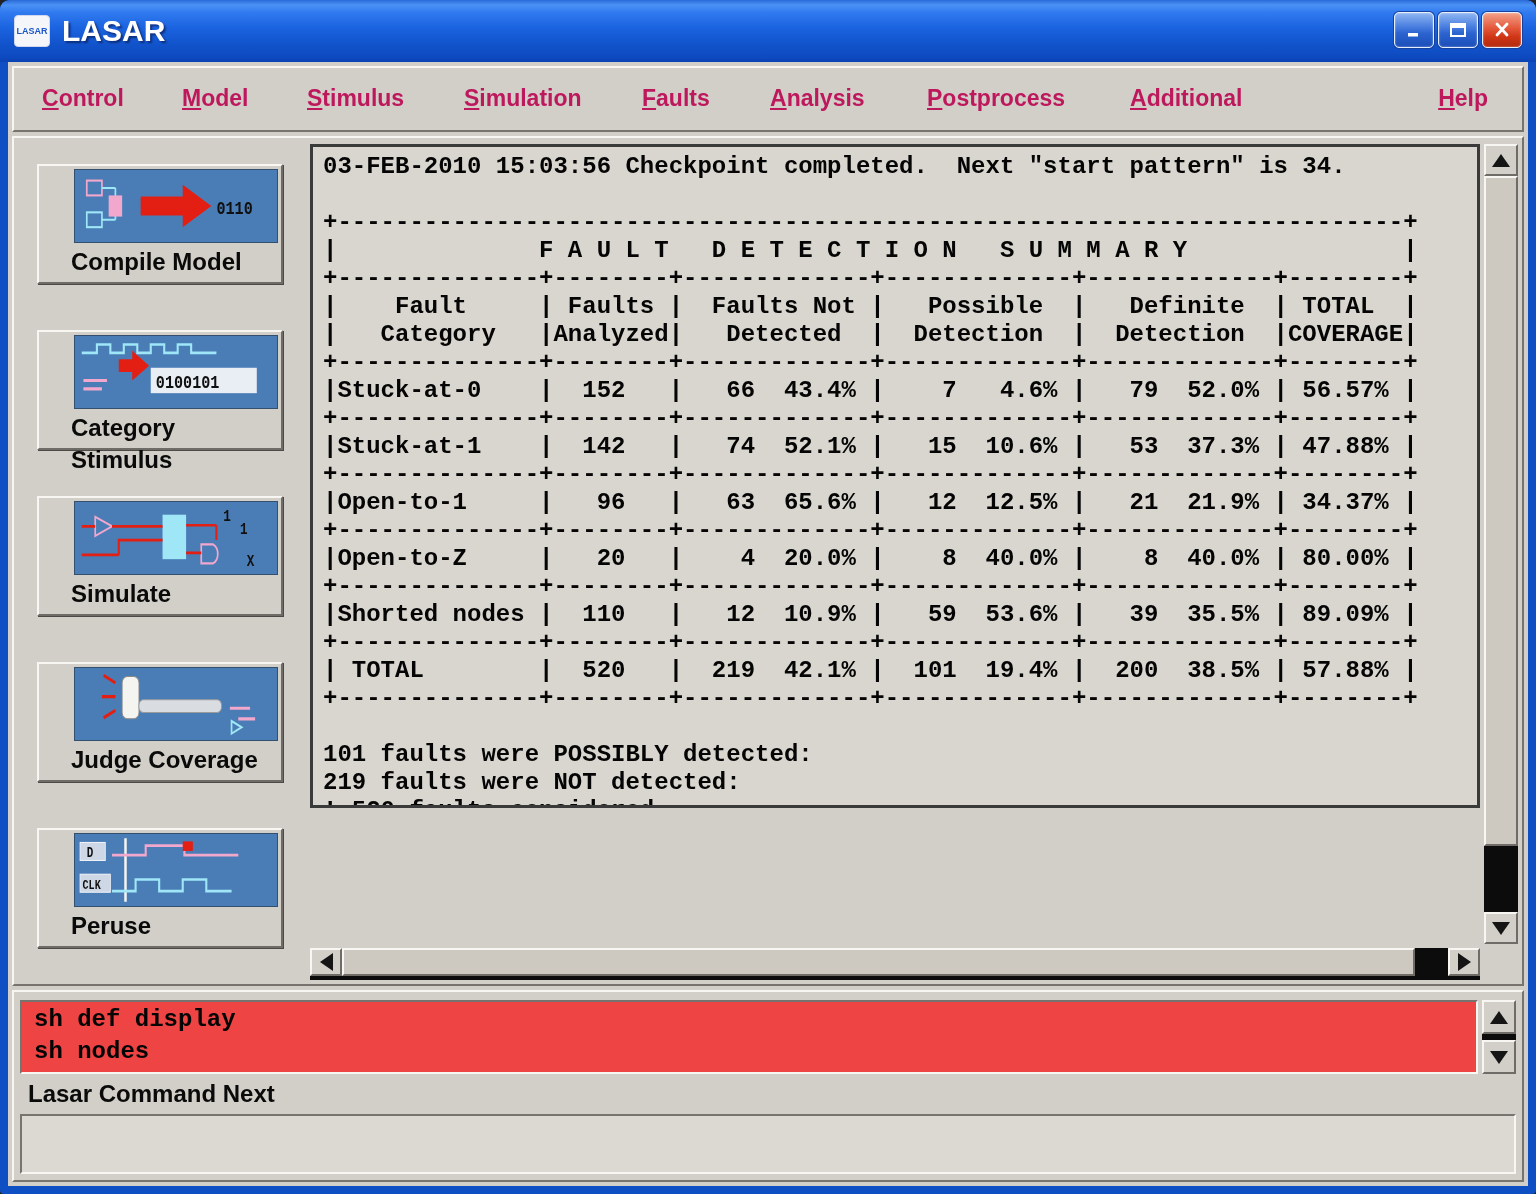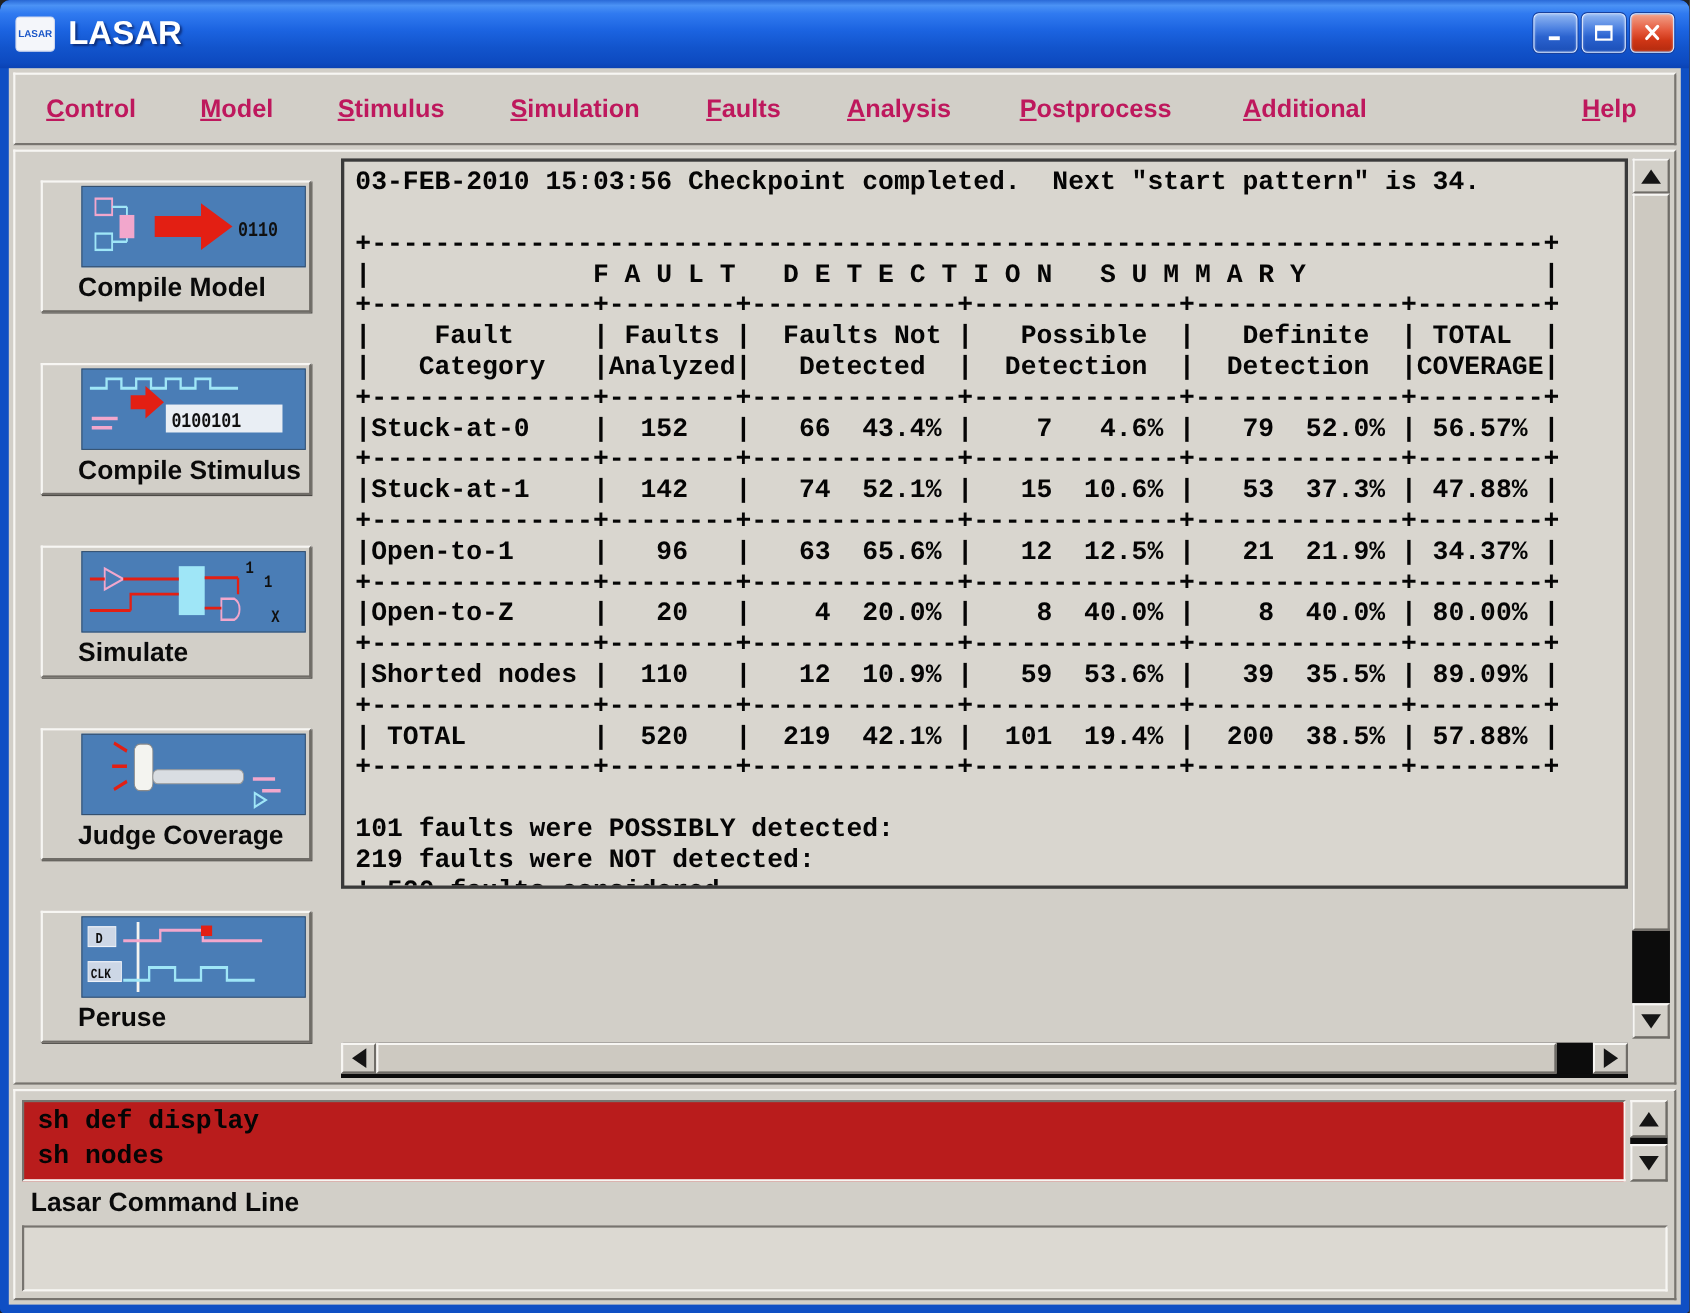--- a/index.html
+++ b/index.html
@@ -111,21 +111,21 @@
   .tri{width:0;height:0;border-style:solid;border-color:transparent;}
   .tri-up{border-width:0 9px 13px 9px;border-bottom-color:#151515;}
   .tri-down{border-width:13px 9px 0 9px;border-top-color:#151515;}
   .tri-left{border-width:9px 13px 9px 0;border-right-color:#151515;}
   .tri-right{border-width:9px 0 9px 13px;border-left-color:#151515;}
   
   .bottom-panel{
     position:absolute;left:4px;right:4px;top:928px;bottom:4px;background:#d2cfc8;
   }
   .history{
-    position:absolute;left:6px;top:8px;width:1458px;height:74px;background:#b91c1c;overflow:hidden;
+    position:absolute;left:6px;top:8px;width:1458px;height:74px;background:#ef4444;overflow:hidden;
   }
   .history pre{
     margin:0;padding:2px 12px;
     font-family:"Liberation Mono","DejaVu Sans Mono",monospace;
     font-size:24px;font-weight:bold;line-height:32px;color:#050505;
   }
   .history-scroll{position:absolute;left:1468px;top:8px;width:34px;height:74px;background:#0c0c0c;}
   .history-scroll .sb-btn{position:absolute;left:0;width:34px;height:34px;}
   .history-scroll .sb-btn.up{top:0;}
   .history-scroll .sb-btn.down{bottom:0;}
@@ -211,21 +211,21 @@
           <div class="side-icon">
             <svg viewBox="0 0 240 68" preserveAspectRatio="none">
               <rect width="240" height="68" fill="#4a7db6"></rect>
               <path d="M8 16 h18 v-8 h16 v8 h16 v-8 h16 v8 h16 v-8 h16 v8 h16 v-8 h16 v8 h30" stroke="#9fe6f7" stroke-width="2.5" fill="none"></path>
               <path d="M10 42 h28 M10 50 h22" stroke="#f2a7cc" stroke-width="3"></path>
               <polygon points="52,22 68,22 68,14 88,28 68,42 68,34 52,34" fill="#e31f13"></polygon>
               <rect x="90" y="30" width="126" height="24" fill="#e9eef4"></rect>
               <text x="96" y="49" font-family="Liberation Mono, monospace" font-size="18" font-weight="bold" fill="#101010">0100101</text>
             </svg>
           </div>
-          <div class="side-label">Compile Stimulus</div>
+          <div class="side-label">Category Stimulus</div>
         </div>
 
         <div class="side-btn">
           <div class="side-icon">
             <svg viewBox="0 0 240 68" preserveAspectRatio="none">
               <rect width="240" height="68" fill="#4a7db6"></rect>
               <polygon points="24,14 24,32 44,23" fill="none" stroke="#f2a7cc" stroke-width="2"></polygon>
               <path d="M150 40 h14 a10 10 0 0 1 0 18 h-14 z" fill="none" stroke="#f2a7cc" stroke-width="2"></path>
               <rect x="104" y="12" width="28" height="42" fill="#9fe6f7"></rect>
               <path d="M8 23 h16 M44 23 h60 M132 22 h36 M168 22 v14 M8 50 h44 M52 50 v-14 h52 M132 48 h18" stroke="#e31f13" stroke-width="2.5" fill="none"></path>
@@ -331,20 +331,20 @@
 sh nodes</pre>
       </div>
       <div class="history-scroll">
         <div class="sb-btn up">
             <span class="tri tri-up"></span>
           </div>
         <div class="sb-btn down">
             <span class="tri tri-down"></span>
           </div>
       </div>
-      <div class="cmd-label">Lasar Command Line</div>
+      <div class="cmd-label">Lasar Command Next</div>
       <div class="cmd-input-wrap sunken">
         <input class="cmd-input" type="text" value="" style="">
       </div>
     </div>
 
   </div>
 </div>
 
 </body></html>

